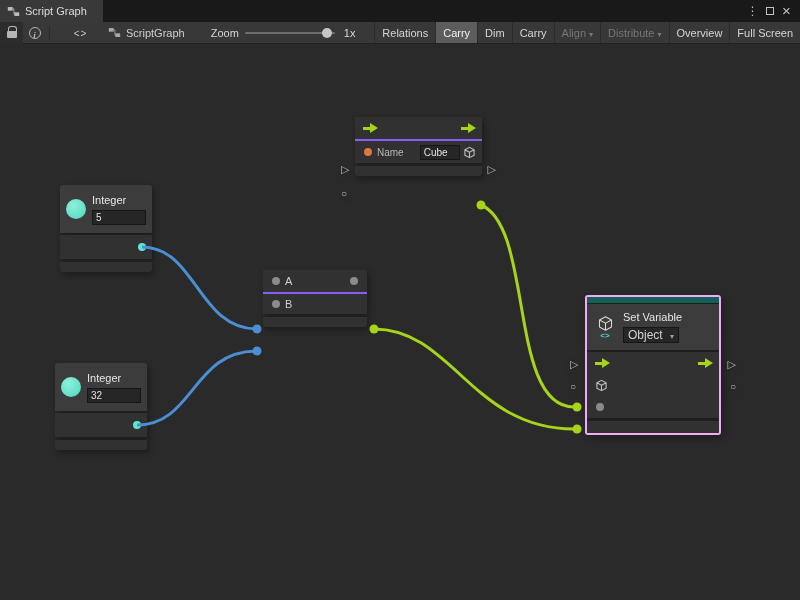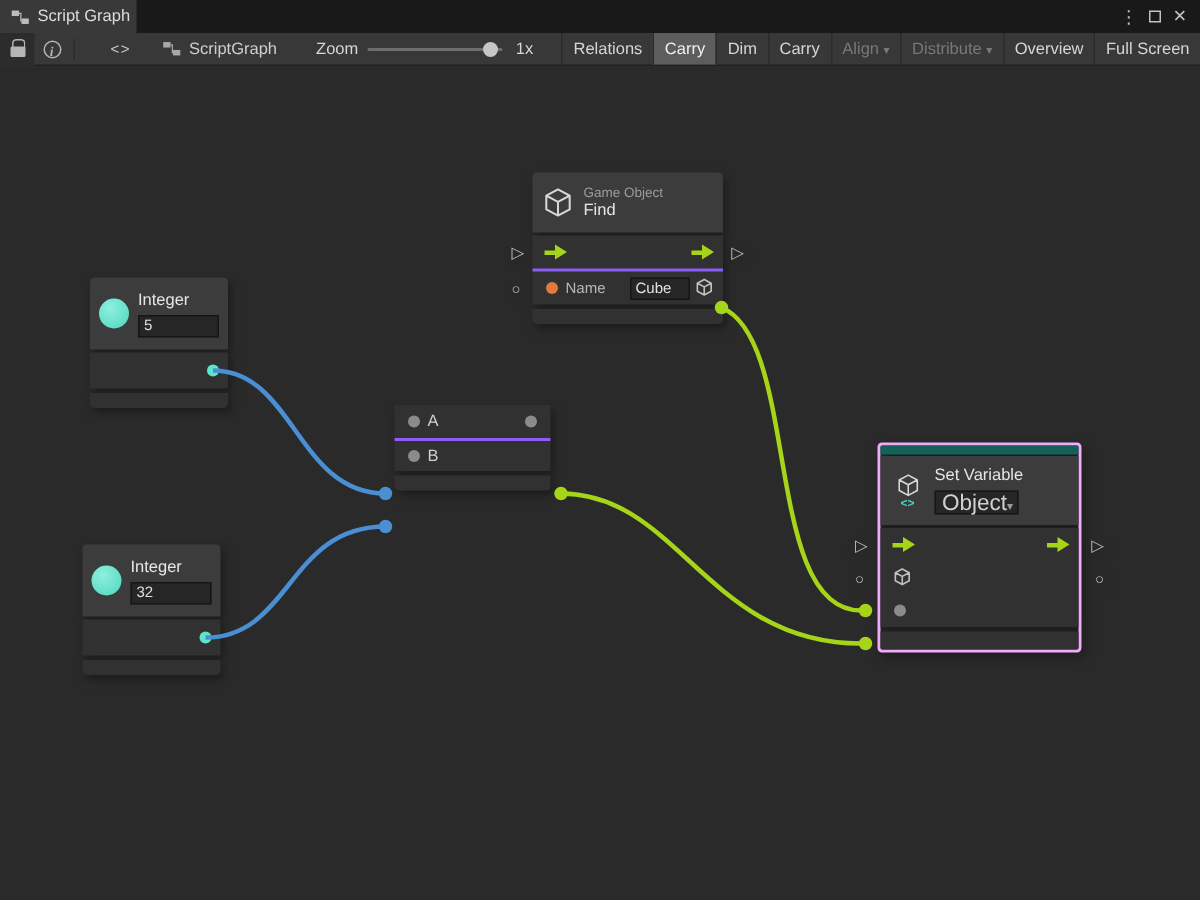--- a/index.html
+++ b/index.html
@@ -2,21 +2,21 @@
 <html><head>
 <meta charset="utf-8">
 <style>
   html,body{margin:0;padding:0;width:800px;height:600px;overflow:hidden;background:#2a2a2a;
     font-family:"Liberation Sans",sans-serif;}
   *{box-sizing:border-box;}
   .window{position:relative;width:800px;height:600px;}
 
   
   .titlebar{position:absolute;top:0;left:0;right:0;height:22px;background:#191919;display:flex;align-items:stretch;}
-  .tab{display:flex;align-items:center;gap:5px;padding:0 4px 0 7px;background:#393939;color:#dcdcdc;font-size:11px;}
+  .tab{display:flex;align-items:center;gap:5px;padding:0 16px 0 7px;background:#393939;color:#dcdcdc;font-size:11px;}
   .win-controls{margin-left:auto;display:flex;align-items:center;padding-right:5px;}
   .wc{width:17px;height:17px;display:flex;align-items:center;justify-content:center;color:#c2c2c2;}
   .kebab-glyph::after{content:"\22EE";font-size:12px;}
   .max-glyph{width:8px;height:8px;border:1px solid #c2c2c2;}
   .close-glyph::after{content:"\00D7";font-size:15px;line-height:10px;}
 
   
   .toolbar{position:absolute;top:22px;left:0;right:0;height:22px;background:#383838;border-bottom:1px solid #212121;
     display:flex;align-items:center;font-size:11px;color:#d6d6d6;}
   .tb-icon-btn{width:23px;height:22px;display:flex;align-items:center;justify-content:center;}
@@ -89,21 +89,21 @@
 
   
   .selected-wrap{position:absolute;border:2px solid #f0abfc;border-radius:3px;z-index:3;
     filter:drop-shadow(2px 3px 4px rgba(0,0,0,.35));}
   .sv-strip{height:6px;background:#136158;border-radius:1px 1px 0 0;}
   .sv-header{margin-top:1px;height:46px;background:#3c3c3c;display:flex;align-items:center;gap:6px;padding:0 6px;}
   .sv-icon-wrap{width:24px;flex:none;display:flex;flex-direction:column;align-items:center;}
   .sv-brackets{color:#41d6c3;font-size:8px;font-weight:bold;line-height:7px;}
   .sv-brackets::after{content:"<>";}
   .dd{margin-top:3px;width:56px;height:16px;background:#262626;border:1px solid #161616;display:flex;
-    align-items:center;justify-content:space-between;padding:0 4px;font-size:15px;color:#d0d0d0;}
+    align-items:center;justify-content:space-between;padding:0 4px;font-size:12px;color:#d0d0d0;}
   .dd-caret::after{content:"\25BE";font-size:8px;color:#9a9a9a;}
   .var-dd{position:absolute;left:22px;top:50%;margin-top:-8px;width:74px;height:17px;background:#262626;
     border:1px solid #161616;display:flex;align-items:center;font-size:10px;color:#e0e0e0;}
   .var-dd .var-name{flex:1;padding-left:4px;}
   .var-dd .var-caret{width:13px;align-self:stretch;border-left:1px solid #161616;display:flex;
     align-items:center;justify-content:center;}
   .var-dd .var-caret::after{content:"\25BE";font-size:8px;color:#9a9a9a;}
   .sv-footer{height:12px;background:#313131;margin-top:3px;border-radius:0 0 2px 2px;}
 </style>
 </head>
@@ -227,29 +227,20 @@
         </div>
         <div class="p-row bordered">
           <span class="dot dot-gray" style="left:9px"></span>
           <span class="p-label">B</span>
         </div>
       </div>
       <div class="n-footer"></div>
     </div>
 
     <div class="node" style="left:355px;top:71px;width:127px">
-      <div class="n-header find-header">
-        <svg width="22" height="22" viewBox="0 0 24 24">
-          <path d="M12 2.5 L20.5 7 L20.5 17 L12 21.5 L3.5 17 L3.5 7 Z M3.5 7 L12 11.5 M20.5 7 L12 11.5 M12 11.5 L12 21.5" fill="none" stroke="#d8d8d8" stroke-width="1.5" stroke-linejoin="round"></path>
-        </svg>
-        <div class="n-col">
-          <span class="n-cat">Game Object</span>
-          <span class="n-title">Find</span>
-        </div>
-      </div>
       <div class="n-body">
         <div class="p-row">
           <span class="flow-arrow l">
               <span class="tail"></span>
               <span class="head"></span>
             </span>
           <span class="flow-arrow r">
               <span class="tail"></span>
               <span class="head"></span>
             </span>

